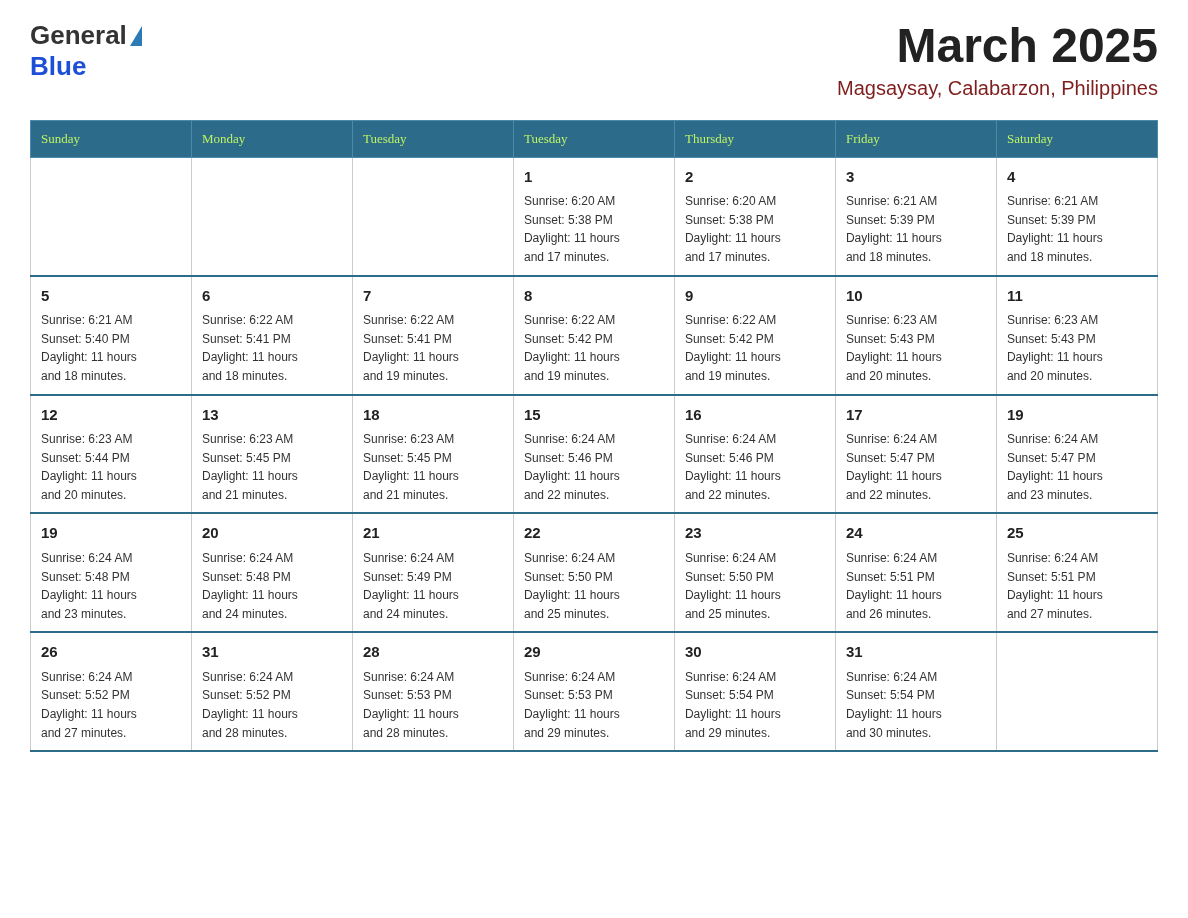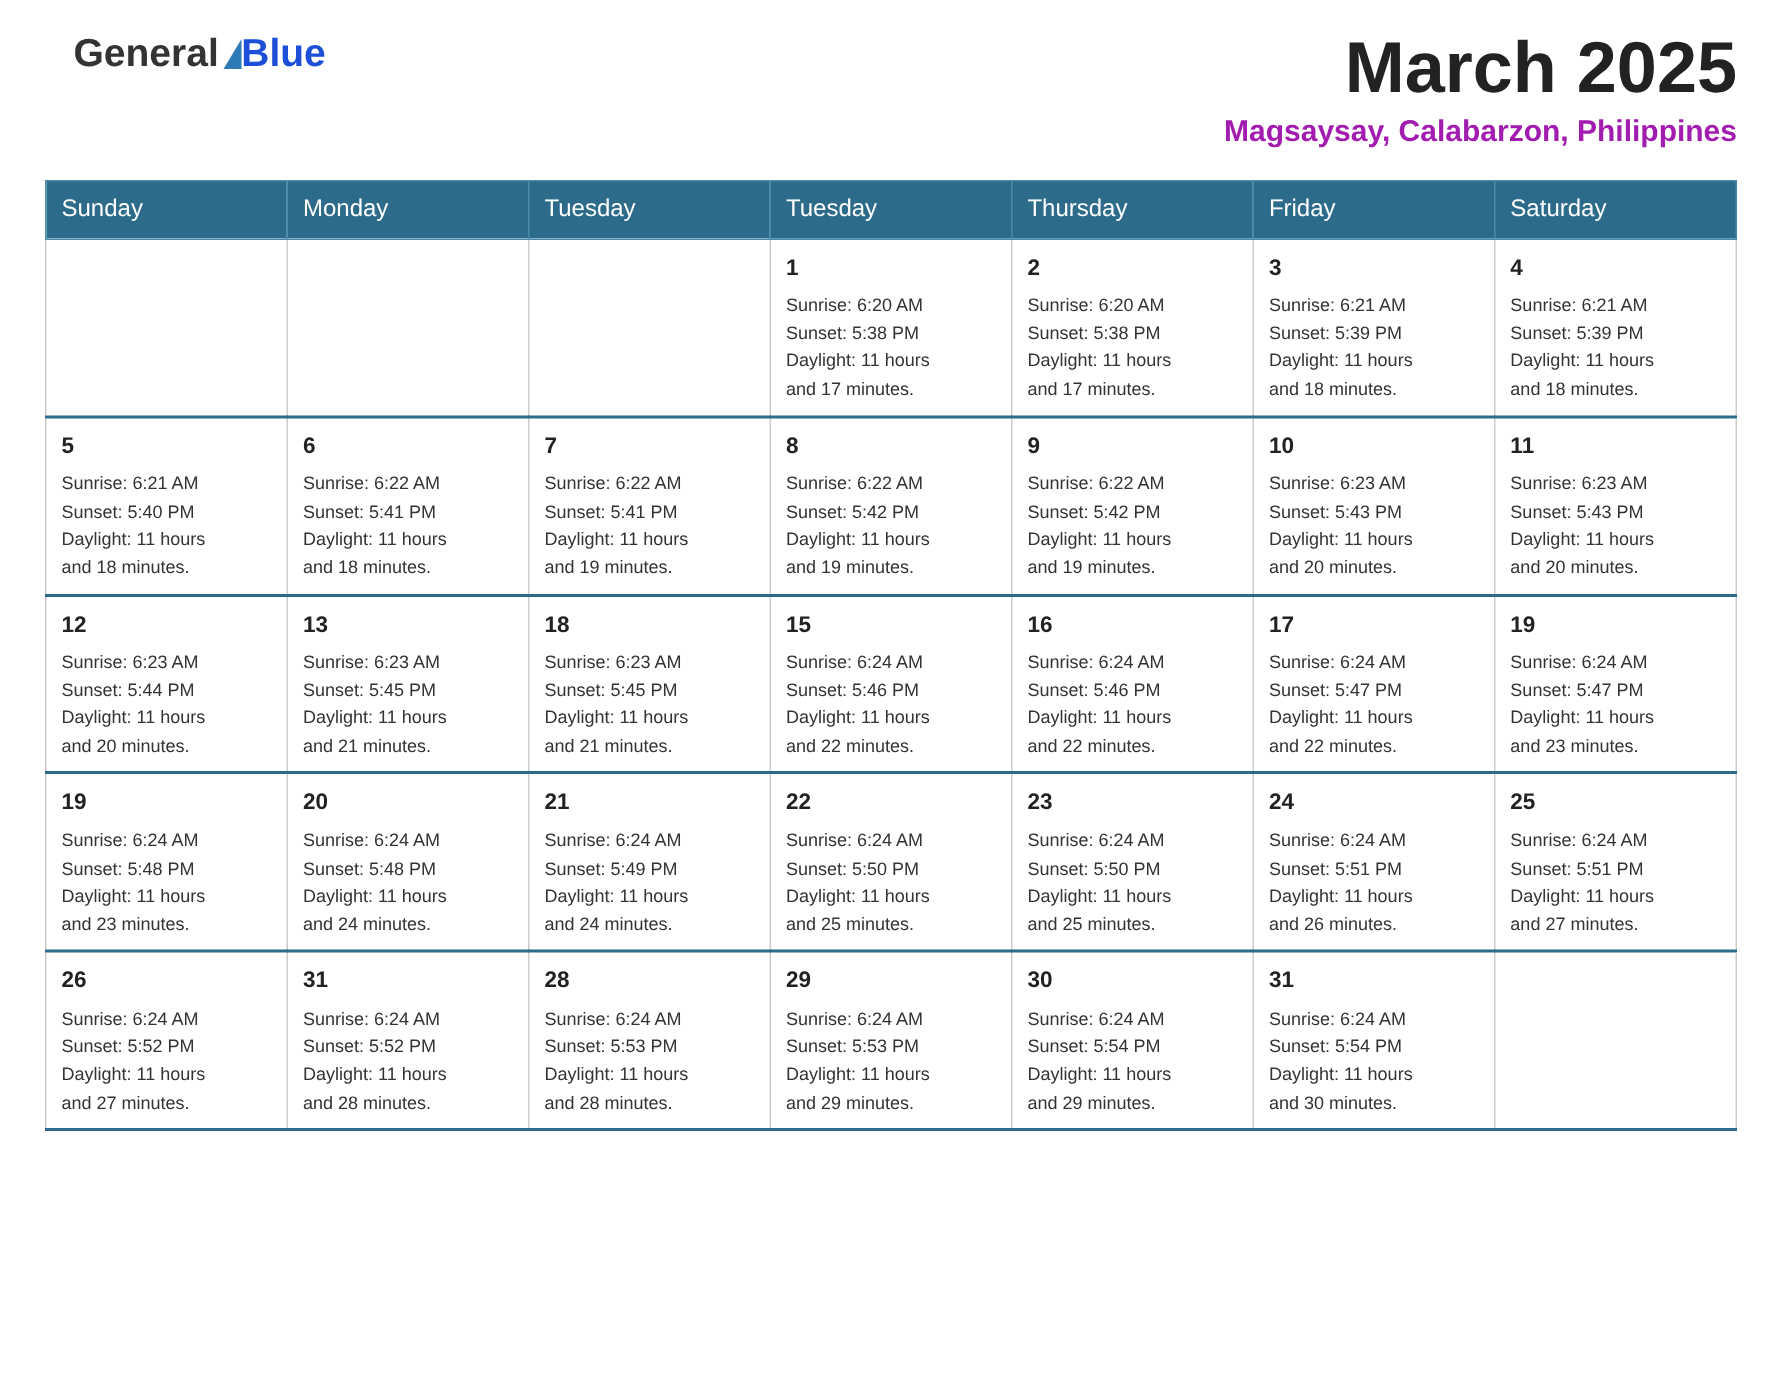--- a/index.html
+++ b/index.html
@@ -20,37 +20,38 @@
       text-align: right;
     }
     .title-block h1 {
       font-size: 48px;
       font-weight: bold;
       color: #222;
       line-height: 1.1;
     }
     .title-block h2 {
       font-size: 20px;
-      font-weight: bold;
-      color: #a21caf;
+      font-weight: normal;
+      color: #7f1d1d;
       margin-top: 4px;
     }
     .calendar {
       width: 100%;
       border-collapse: collapse;
       border: 1px solid #cccccc;
     }
     .calendar thead tr th {
       background-color: #2c6b8a;
-      color: #ffffff;
-      font-size: 16px;
+      color: #bef264;
+      font-size: 13px;
       font-weight: normal;
       padding: 10px 10px;
       text-align: left;
       border: 1px solid #4a8aaa;
+      font-family: Liberation Serif, serif;
     }
     .calendar tbody tr td {
       vertical-align: top;
       padding: 8px 10px;
       border: 1px solid #cccccc;
       width: 14.285%;
       min-height: 110px;
       font-size: 12px;
       color: #333;
       line-height: 1.5;
@@ -68,23 +69,22 @@
       line-height: 1.55;
     }
     .calendar tbody tr {
       border-bottom: 2px solid #2c6b8a;
     }
     .calendar tbody tr td.empty {
       background: #fff;
     }
     .logo-wrapper {
       display: flex;
-      flex-direction: row;
+      flex-direction: column;
       align-items: flex-start;
-      margin-left: 19px;
     }
     .logo-row {
       display: flex;
       align-items: center;
     }
     .logo-triangle {
       display: inline-block;
       width: 0;
       height: 0;
       border-left: 12px solid transparent;

